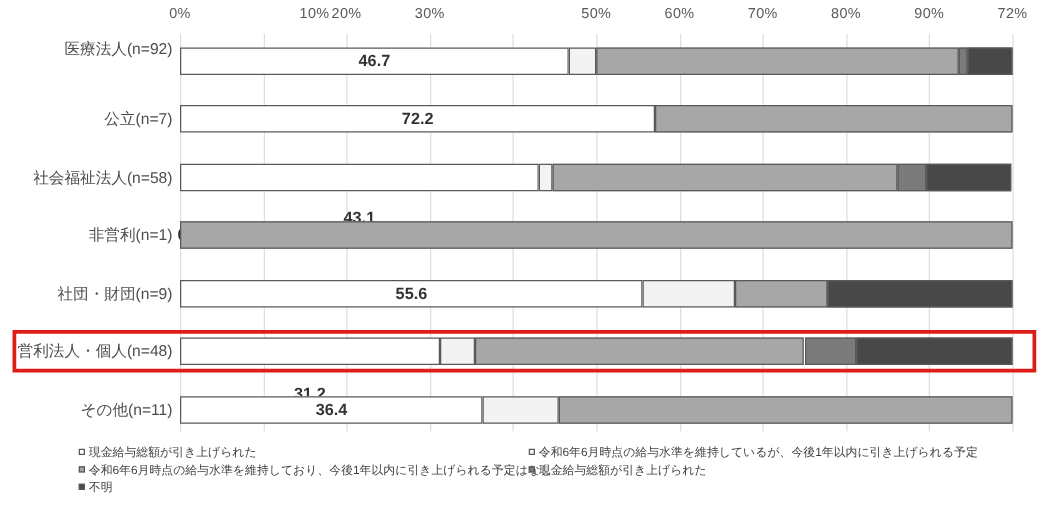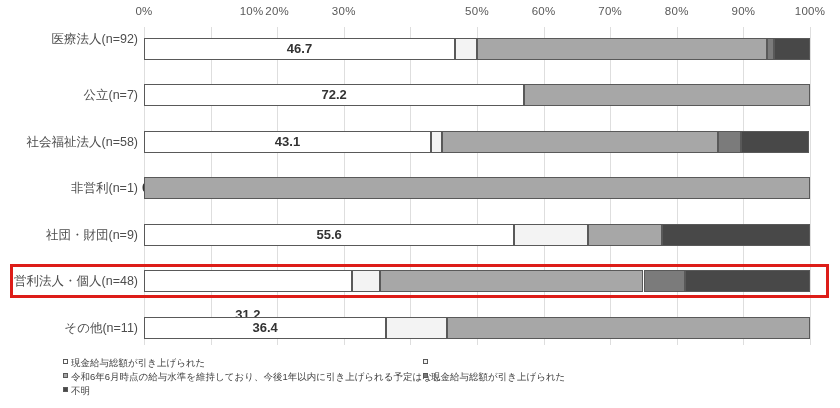--- a/index.html
+++ b/index.html
@@ -46,21 +46,21 @@
       <div class="tick" style="left: 0px;">0%</div>
       <div class="tick" style="left: 66.6px; margin-left: 41px;">10%</div>
       <div class="tick" style="left: 133.2px;">20%</div>
       <div class="tick" style="left: 199.8px;">30%</div>
       <div class="tick" style="left: 264px; margin-top: 40px;">40%</div>
       <div class="tick" style="left: 333px;">50%</div>
       <div class="tick" style="left: 399.6px;">60%</div>
       <div class="tick" style="left: 466.2px;">70%</div>
       <div class="tick" style="left: 532.8px;">80%</div>
       <div class="tick" style="left: 599.4px;">90%</div>
-      <div class="tick" style="left: 666px;">100%</div>
+      <div class="tick" style="left: 666px;">72%</div>
     </div>
   <div class="plot">
       <div class="gridline" style="left: 0px;"></div>
       <div class="gridline" style="left: 66.6px;"></div>
       <div class="gridline" style="left: 133.2px;"></div>
       <div class="gridline" style="left: 199.8px;"></div>
       <div class="gridline" style="left: 266.4px;"></div>
       <div class="gridline" style="left: 333px;"></div>
       <div class="gridline" style="left: 399.6px;"></div>
       <div class="gridline" style="left: 466.2px;"></div>
@@ -75,21 +75,21 @@
         <div class="seg" title="現金給与総額が引き下げられた" style="left: 622.71px; width: 7.326px; background: rgb(123, 123, 123);"></div>
         <div class="seg" title="不明" style="left: 630.036px; width: 35.964px; background: rgb(72, 72, 72);"></div>
       </div>
       <div class="bar" style="top: 57px;">
         <div class="seg" title="現金給与総額が引き上げられた" style="left: 0px; width: 380.286px; background: rgb(255, 255, 255);"></div>
         <div class="dlabel" style="left: 190.143px;">72.2</div>
         <div class="seg" title="令和6年6月時点の給与水準を維持しており、今後1年以内に引き上げられる予定はなし" style="left: 380.286px; width: 285.714px; background: rgb(167, 167, 167);"></div>
       </div>
       <div class="bar" style="top: 103.5px;">
         <div class="seg" title="現金給与総額が引き上げられた" style="left: 0px; width: 287.046px; background: rgb(255, 255, 255);"></div>
-        <div class="dlabel" style="left: 143.523px;">43.1</div>
+        <div class="dlabel" style="left: 143.523px; margin-top: 32px;">43.1</div>
         <div class="seg" title="令和6年6月時点の給与水準を維持しているが、今後1年以内に引き上げられる予定" style="left: 287.046px; width: 11.322px; background: rgb(243, 243, 243);"></div>
         <div class="seg" title="令和6年6月時点の給与水準を維持しており、今後1年以内に引き上げられる予定はなし" style="left: 298.368px; width: 275.724px; background: rgb(167, 167, 167);"></div>
         <div class="seg" title="現金給与総額が引き下げられた" style="left: 574.092px; width: 22.644px; background: rgb(123, 123, 123);"></div>
         <div class="seg" title="不明" style="left: 596.736px; width: 68.598px; background: rgb(72, 72, 72);"></div>
       </div>
       <div class="bar" style="top: 150px;">
         <div class="dlabel zero" style="left: -2px;">0</div>
         <div class="seg" title="令和6年6月時点の給与水準を維持しており、今後1年以内に引き上げられる予定はなし" style="left: 0px; width: 666px; background: rgb(167, 167, 167);"></div>
       </div>
       <div class="bar" style="top: 196.5px; text-align: right;">
@@ -126,20 +126,21 @@
   <div id="hl-layer">
       <div class="highlight-box" style="left: 10px; top: 264px; width: 819px; height: 34px; border-color: rgb(221, 29, 24);"></div>
     </div>
   <div class="legend">
       <div class="legend-item">
         <div class="legend-marker" style="background: rgb(255, 255, 255);"></div>
         <div>現金給与総額が引き上げられた</div>
       </div>
       <div class="legend-item">
         <div class="legend-marker" style="background: rgb(243, 243, 243);"></div>
+        <div>令和6年6月時点の給与水準を維持しているが、今後1年以内に引き上げられる予定</div>
       </div>
       <div class="legend-item">
         <div class="legend-marker" style="background: rgb(167, 167, 167);"></div>
         <div>令和6年6月時点の給与水準を維持しており、今後1年以内に引き上げられる予定はなし</div>
       </div>
       <div class="legend-item">
         <div class="legend-marker" style="background: rgb(123, 123, 123);"></div>
         <div>現金給与総額が引き上げられた</div>
       </div>
       <div class="legend-item">

